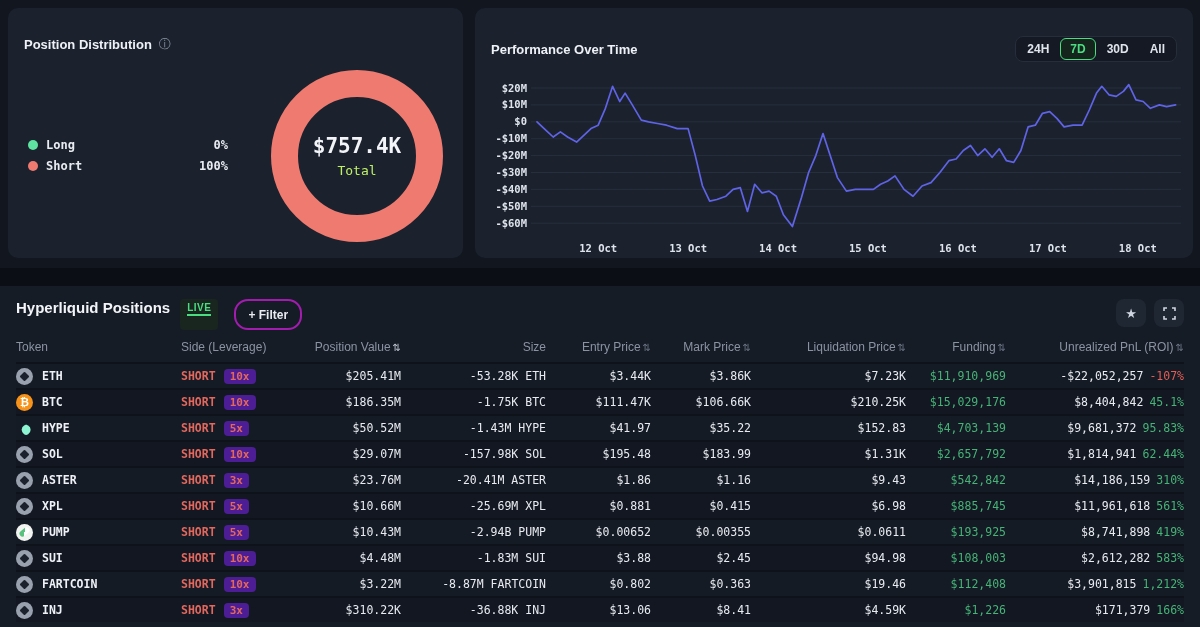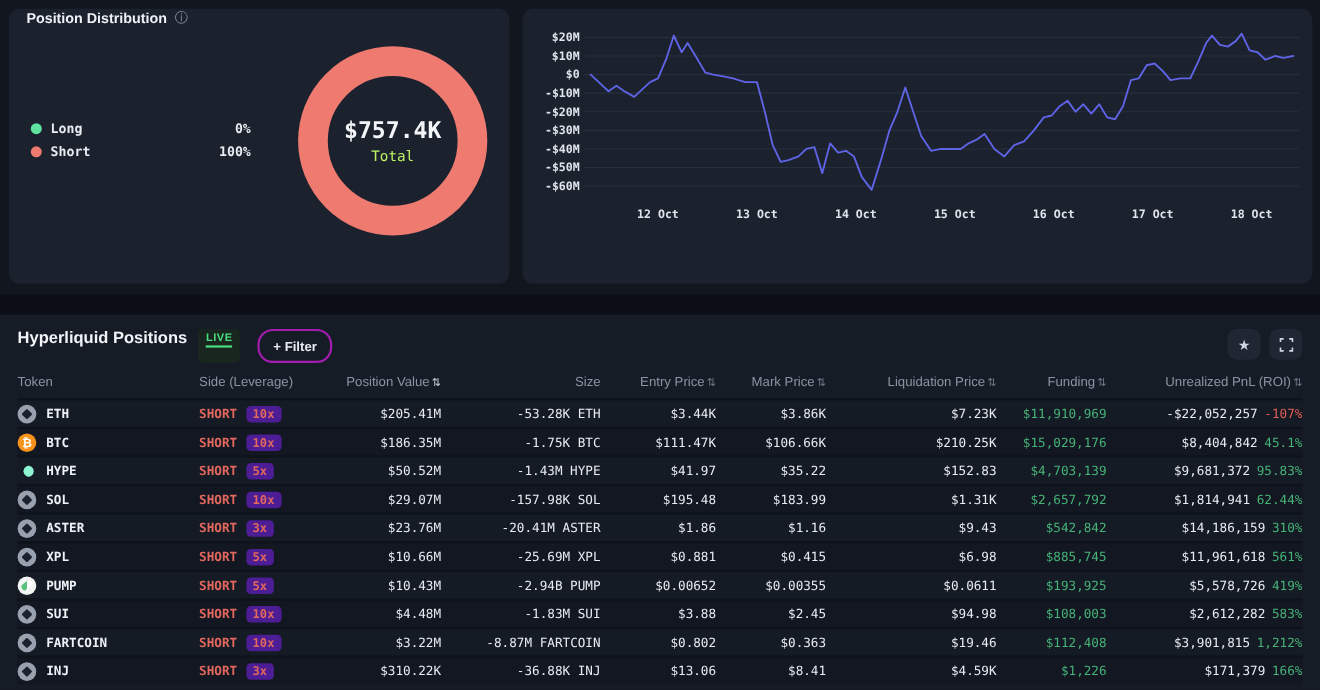--- a/index.html
+++ b/index.html
@@ -9,21 +9,21 @@
     font-family:"Liberation Sans", sans-serif;
     color:#e8ebf0;
   }
   .page { width:1200px; height:627px; display:flex; flex-direction:column; }
 
   
   .top-row { display:flex; gap:12px; margin:8px 8px 10px 8px; height:250px; }
   .panel { background:#1b222e; border-radius:10px; position:relative; }
   .panel-left { width:455px; flex:none; }
   .panel-right { flex:1; }
-  .panel-title-row { display:flex; align-items:center; padding:0 16px 0 16px; }
+  .panel-title-row { display:flex; align-items:center; padding:28px 16px 0 16px; }
   .panel-title { font-size:13px; font-weight:bold; color:#eef1f6; }
   .info-icon { margin-left:7px; color:#8b93a3; font-size:12px; cursor:pointer; }
 
   .pd-body { display:flex; align-items:center; height:205px; }
   .legend { margin-left:20px; width:200px; }
   .legend-row { display:flex; align-items:center; height:21px;
     font-family:"DejaVu Sans Mono", monospace; font-weight:bold; font-size:12px; cursor:pointer;justify-content:center; }
   .legend-dot { width:10px; height:10px; border-radius:50%; margin-right:8px; flex:none; }
   .legend-pct { margin-left:auto; }
 
@@ -122,20 +122,29 @@
           <div class="donut" id="donut-ring" style="border-color: rgb(238, 122, 112);"></div>
           <div class="donut-center">
             <div class="donut-total">$757.4K</div>
             <div class="donut-label">Total</div>
           </div>
         </div>
       </div>
     </section>
 
     <section class="panel panel-right">
+      <div class="panel-title-row">
+        <span class="panel-title">Performance Over Time</span>
+        <div class="range-group" id="range-group">
+            <div class="range-btn">24H</div>
+            <div class="range-btn active">7D</div>
+            <div class="range-btn">30D</div>
+            <div class="range-btn">All</div>
+          </div>
+      </div>
       <div class="chart-wrap">
         <svg id="perf-chart" width="706" height="192">
             <line x1="50" x2="700" y1="16" y2="16" stroke="#272e3c" stroke-width="1"></line>
             <text x="46" y="19.5" text-anchor="end" font-size="10.5" fill="#dfe4ec">$20M</text>
             <line x1="50" x2="700" y1="32.9" y2="32.9" stroke="#272e3c" stroke-width="1"></line>
             <text x="46" y="36.4" text-anchor="end" font-size="10.5" fill="#dfe4ec">$10M</text>
             <line x1="50" x2="700" y1="49.8" y2="49.8" stroke="#272e3c" stroke-width="1"></line>
             <text x="46" y="53.3" text-anchor="end" font-size="10.5" fill="#dfe4ec">$0</text>
             <line x1="50" x2="700" y1="66.69999999999999" y2="66.69999999999999" stroke="#272e3c" stroke-width="1"></line>
             <text x="46" y="70.19999999999999" text-anchor="end" font-size="10.5" fill="#dfe4ec">-$10M</text>
@@ -316,21 +325,21 @@
           <div class="side-cell">
             <span>SHORT</span>
             <span class="lev-badge">5x</span>
           </div>
           <div class="num al-r">$10.43M</div>
           <div class="num al-r">-2.94B PUMP</div>
           <div class="num al-r">$0.00652</div>
           <div class="num al-r">$0.00355</div>
           <div class="num al-r">$0.0611</div>
           <div class="num al-r" style="color: rgb(70, 179, 119);">$193,925</div>
-          <div class="num al-r pnl-cell"><span>$5,578,726</span><span class="roi" style="color: rgb(70, 179, 119);">419%</span></div>
+          <div class="num al-r pnl-cell"><span>$8,741,898</span><span class="roi" style="color: rgb(70, 179, 119);">419%</span></div>
         </div>
         <div class="grid-row trow">
           <div class="token-cell">
             <span class="coin generic">
               <i></i>
             </span>
             <span>SUI</span>
           </div>
           <div class="side-cell">
             <span>SHORT</span>

